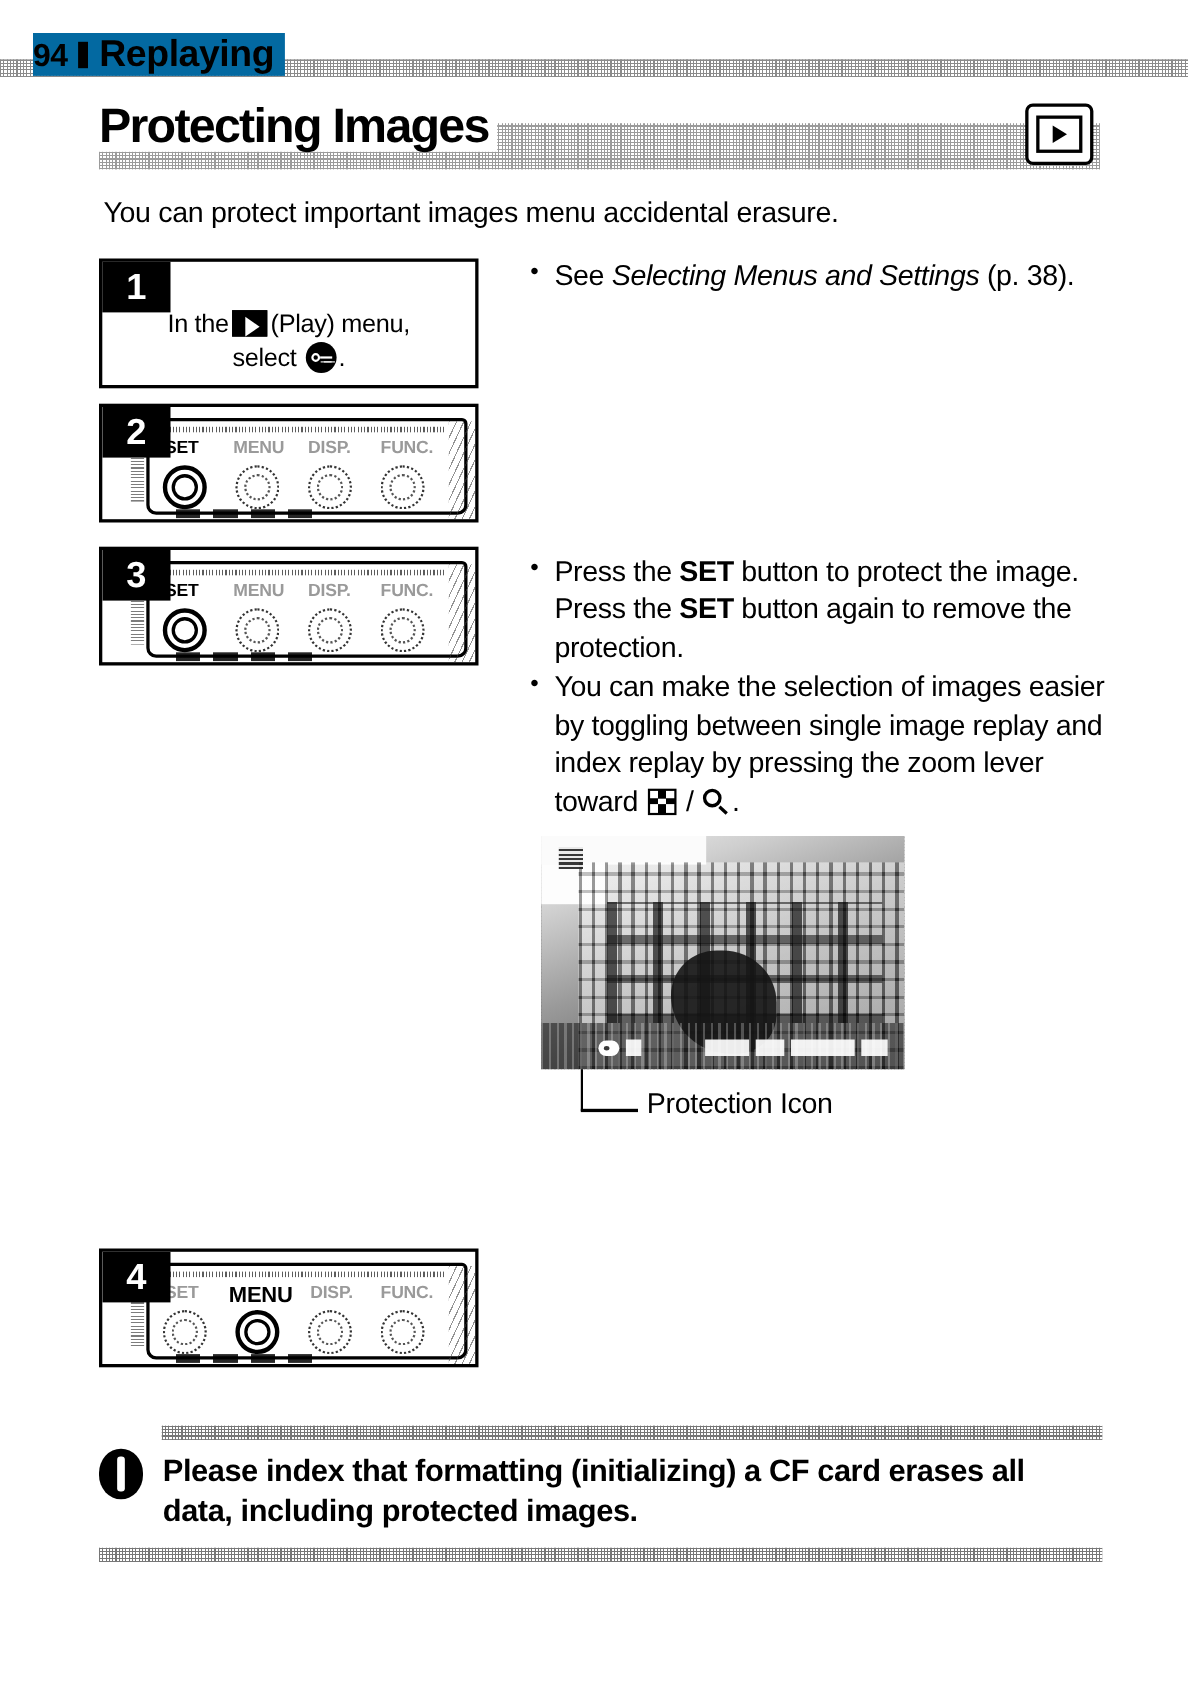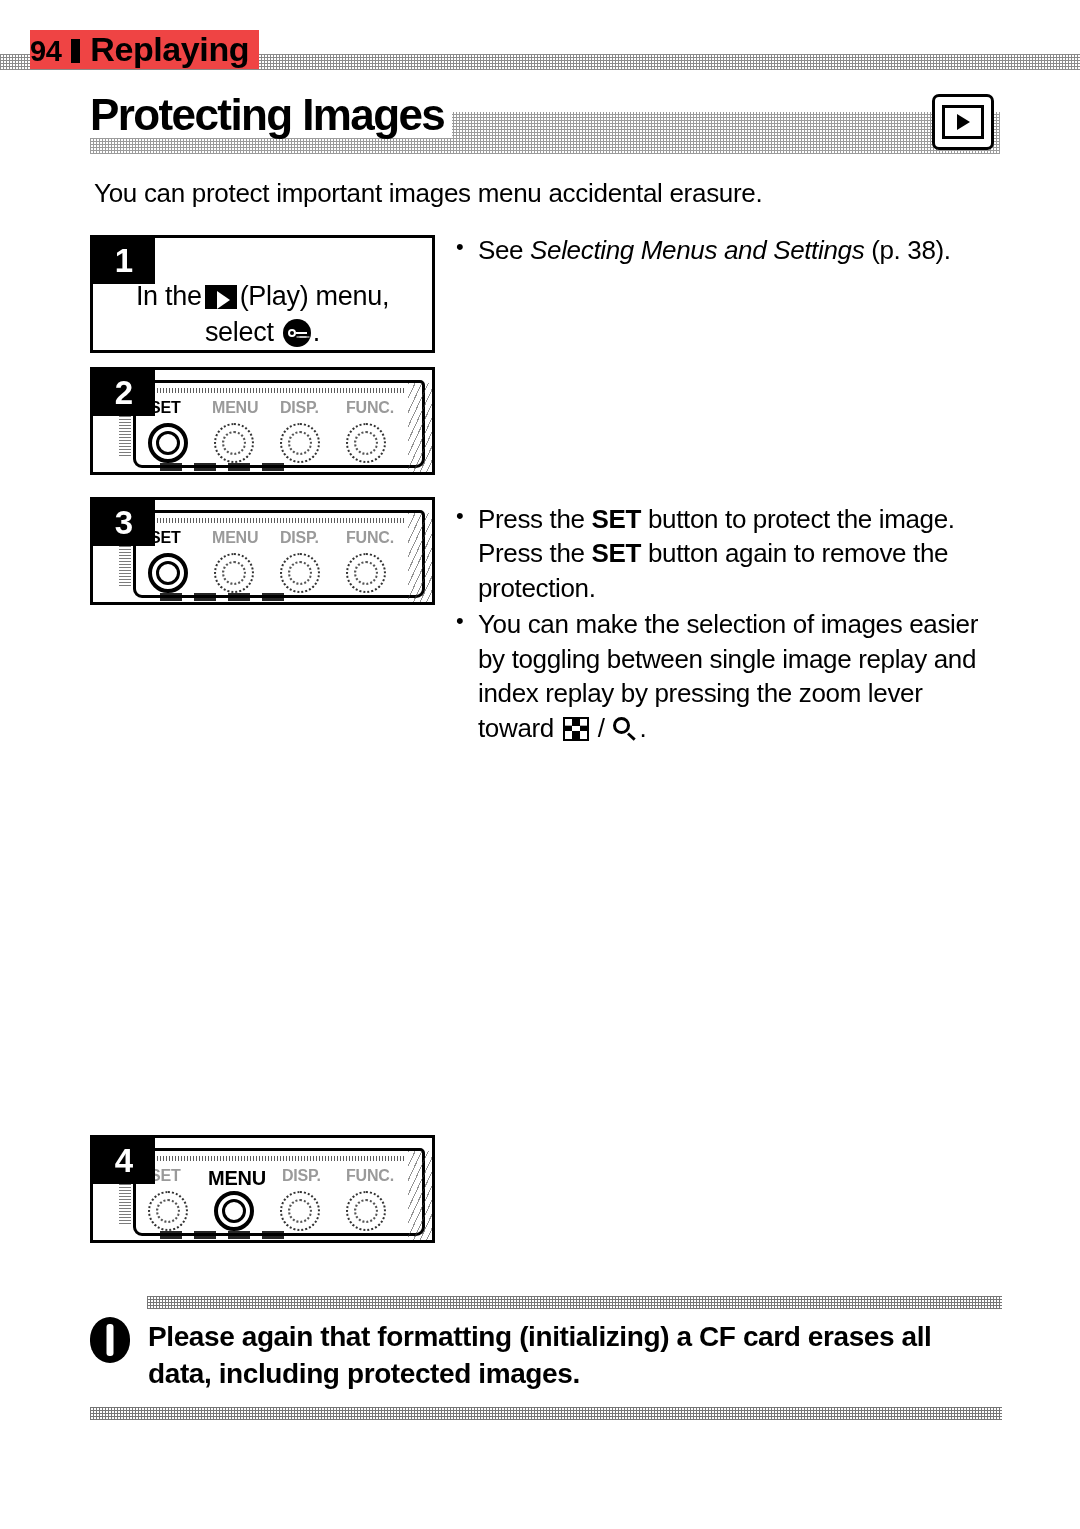--- a/index.html
+++ b/index.html
@@ -35,21 +35,21 @@
       repeating-linear-gradient(0deg, #2b2b2b 0 1px, rgba(255,255,255,0) 1px 3px);
     opacity: .55;
   }
   .rh-inner {
     position: absolute;
     left: 30px;
     top: 0;
     display: flex;
     align-items: baseline;
     gap: 10px;
-    background: #ef4444;
+    background: #0369a1;
     padding-right: 10px;
   }
   .rh-page {
     font-size: 29px;
     font-weight: bold;
     letter-spacing: -.5px;
   }
   .rh-tick {
     display: inline-block;
     width: 9px;
@@ -140,21 +140,21 @@
     margin-top: 18px;
   }
   .col-left {
     position: absolute;
     left: 0;
     top: 0;
     width: 345px;
   }
   .col-right {
     position: absolute;
-    left: 362px;
+    left: 388px;
     top: 0;
     width: 540px;
   }
 
   
   .step-box {
     position: relative;
     border: 3px solid #000;
     background: #fff;
     box-sizing: border-box;
@@ -174,21 +174,21 @@
     justify-content: center;
     z-index: 4;
   }
 
   .step1 {
     height: 118px;
     padding: 46px 10px 0 10px;
     text-align: center;
   }
   .step1 .line {
-    font-size: 27px;
+    font-size: 23px;
     letter-spacing: -.3px;
     line-height: 1.25;
     white-space: nowrap;
   }
   .step1 .l1 { margin-top: -4px; }
   .step1 .l2 { margin-top: 2px; }
 
   .icon-play-inline {
     display: inline-block;
     width: 32px;
@@ -824,31 +824,53 @@
 
 
       <div class="bullet">
         <span>Press the </span><span class="bd">SET</span><span> button to protect the image. Press the </span><span class="bd">SET</span><span> button again to remove the protection.</span>
       </div>
 
       <div class="bullet">
         <span>You can make the selection of images easier by toggling between single image replay and index replay by pressing the zoom lever toward </span><span class="icon-index"><span class="bot"></span></span><span> / </span><span class="icon-magnify"></span><span>.</span>
       </div>
 
+      <div class="lcd-wrap">
+        <div class="lcd">
+          <div class="lcd-sky"></div>
+          <div class="lcd-sky2"></div>
+          <div class="lcd-building"></div>
+          <div class="lcd-windows"></div>
+          <div class="lcd-tree"></div>
+          <div class="lcd-thumb lcd-osd-thumb osd-thumb"></div>
+          <div class="lcd-ground"></div>
+          <div class="lcd-osd">
+            <span class="osd-key"></span>
+            <span class="osd-bar" style="width:14px;"></span>
+            <span class="osd-bar" style="width:40px;margin-left:52px;"></span>
+            <span class="osd-bar" style="width:26px;"></span>
+            <span class="osd-bar" style="width:58px;"></span>
+            <span class="osd-bar" style="width:24px;"></span>
+          </div>
+        </div>
+        <div class="leader"></div>
+        <div class="leader-h"></div>
+        <div class="leader-label">Protection Icon</div>
+      </div>
 
       <div style="height:64px;"></div>
 
 
     </div>
   </div>
 </div>
 
 <div class="note">
   <div class="note-rule"></div>
   <div class="note-row">
     <div class="note-icon"></div>
     <div class="note-text">
-      <div>Please again that formatting (initializing) a CF card erases all</div>
+      <div>Please index that formatting (initializing) a CF card erases all</div>
       <div>data, including protected images.</div>
     </div>
   </div>
   <div class="note-rule-bottom"></div>
 </div>
 
 </body></html>

